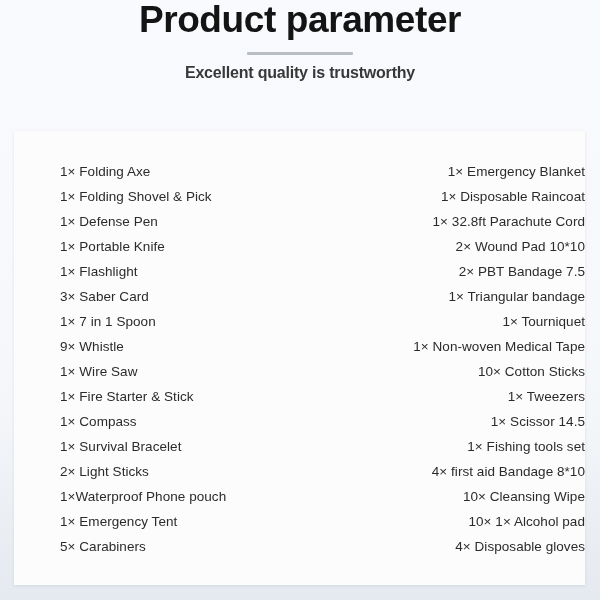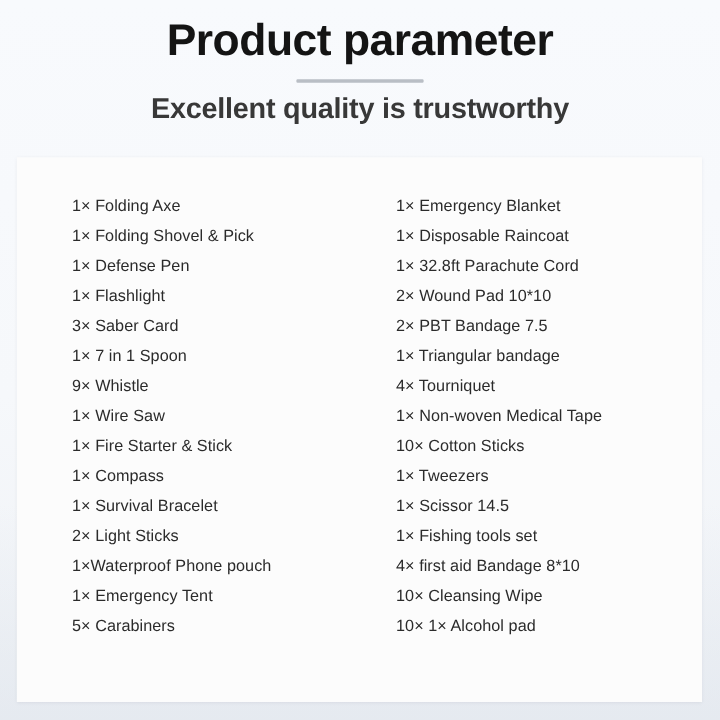--- a/index.html
+++ b/index.html
@@ -33,21 +33,21 @@
     bottom: 0;
     height: 180px;
     background:
       linear-gradient(180deg, rgba(255,255,255,0) 0%, rgba(222,228,236,0.55) 100%);
     pointer-events: none;
   }
 
   .header {
     position: relative;
     z-index: 2;
-    padding-top: 14px;
+    padding-top: 0;
     text-align: center;
   }
 
   .title {
     font-size: 37px;
     font-weight: bold;
     color: #141414;
     letter-spacing: -0.4px;
     line-height: 1.1;
     margin: 0;
@@ -56,21 +56,21 @@
 
   .divider {
     width: 106px;
     height: 3px;
     margin: 11px auto 8px auto;
     background: #b9bec5;
     border-radius: 1px;
   }
 
   .subtitle {
-    font-size: 24px;
+    font-size: 16px;
     font-weight: bold;
     color: #383838;
     letter-spacing: -0.2px;
     line-height: 1.2;
     margin: 0;
   }
 
   .card {
     position: absolute;
     left: 14px;
@@ -98,20 +98,21 @@
   }
 
   .col-left {
     width: 316px;
     padding-left: 46px;
   }
 
   .col-right {
     width: 255px;
     padding-left: 0px;
+    text-align: right;
   }
 
   .list {
     list-style: none;
     margin: 0;
     padding: 0;
   }
 
   .list li {
     font-size: 13.5px;
@@ -134,20 +135,21 @@
   </div>
 
   <div class="card">
     <div class="columns">
 
       <div class="col col-left">
         <ul class="list" id="left-list">
             <li>1× Folding Axe</li>
             <li>1× Folding Shovel &amp; Pick</li>
             <li>1× Defense Pen</li>
+            <li>1× Portable Knife</li>
             <li>1× Flashlight</li>
             <li>3× Saber Card</li>
             <li>1× 7 in 1 Spoon</li>
             <li>9× Whistle</li>
             <li>1× Wire Saw</li>
             <li>1× Fire Starter &amp; Stick</li>
             <li>1× Compass</li>
             <li>1× Survival Bracelet</li>
             <li>2× Light Sticks</li>
             <li>1×Waterproof Phone pouch</li>
@@ -157,28 +159,29 @@
       </div>
 
       <div class="col col-right">
         <ul class="list" id="right-list">
             <li>1× Emergency Blanket</li>
             <li>1× Disposable Raincoat</li>
             <li>1× 32.8ft Parachute Cord</li>
             <li>2× Wound Pad 10*10</li>
             <li>2× PBT Bandage 7.5</li>
             <li>1× Triangular bandage</li>
-            <li>4× Tourniquet</li>
+            <li>1× Tourniquet</li>
             <li>1× Non-woven Medical Tape</li>
             <li>10× Cotton Sticks</li>
             <li>1× Tweezers</li>
             <li>1× Scissor 14.5</li>
             <li>1× Fishing tools set</li>
             <li>4× first aid Bandage 8*10</li>
             <li>10× Cleansing Wipe</li>
             <li>10× 1× Alcohol pad</li>
+            <li>4× Disposable gloves</li>
           </ul>
       </div>
 
     </div>
   </div>
 
 </div>
 
 </body></html>

